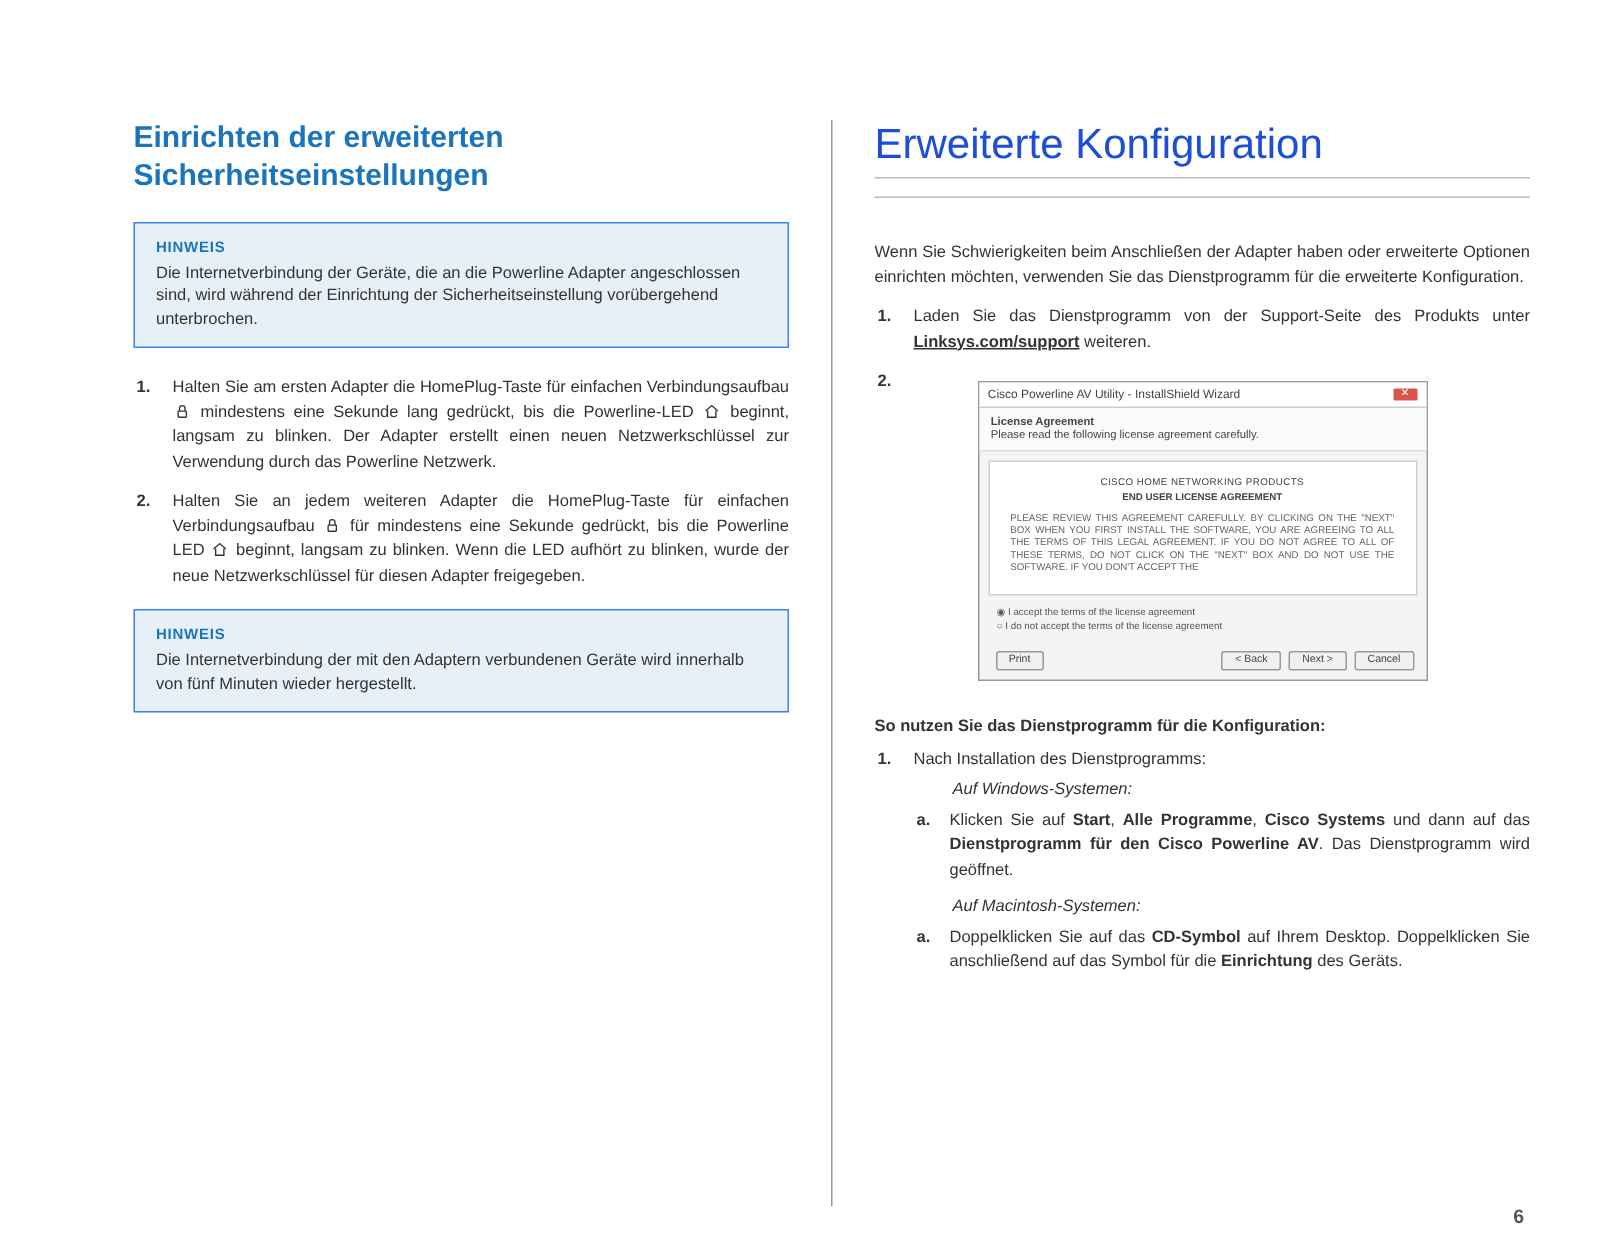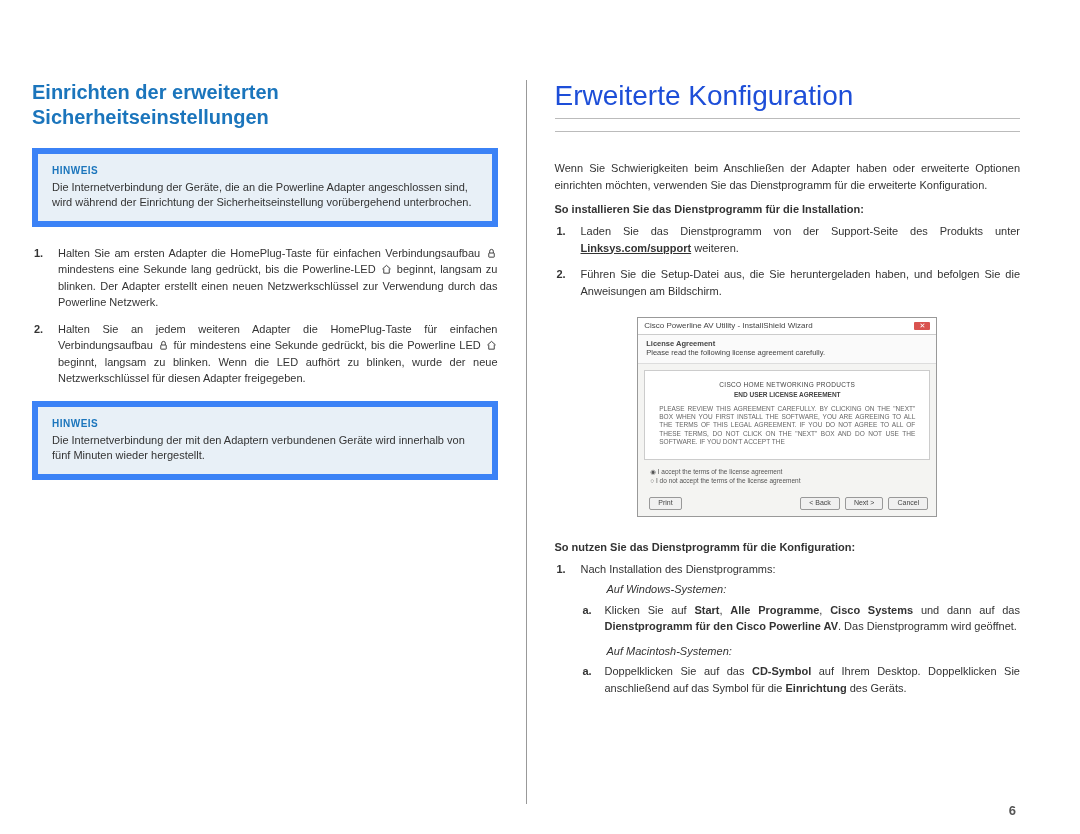--- a/index.html
+++ b/index.html
@@ -7,21 +7,21 @@
     font-family: "Myriad Pro", "Segoe UI", Arial, sans-serif;
     font-size: 11px;
     color: #333;
     background: #fff;
     width: 1080px;
     height: 834px;
     position: relative;
   }
   .page {
     display: flex;
-    padding: 80px 60px 30px 32px;
+    padding: 80px 60px 30px 89px;
     gap: 28px;
     height: 100%;
   }
   .col {
     flex: 1;
     min-width: 0;
   }
   .divider {
     width: 1px;
     background: #999;
@@ -37,21 +37,21 @@
   }
   h2.blue {
     font-size: 20px;
     font-weight: 600;
     color: #1b75bc;
     line-height: 1.25;
     margin-bottom: 18px;
   }
   .note {
     background: #e8f0f7;
-    border: 6px solid #3b82f6;
+    border: 1px solid #3b82f6;
     padding: 10px 14px 10px 14px;
     margin-bottom: 18px;
     font-size: 11px;
     line-height: 1.4;
   }
   .note-title {
     color: #1b75bc;
     font-weight: 700;
     font-size: 10px;
     letter-spacing: 0.5px;
@@ -232,30 +232,28 @@
   </div>
 
   <div class="divider"></div>
 
   <div class="col">
     <h1 class="main">Erweiterte Konfiguration</h1>
     <hr class="r-hr">
 
     <p class="para">Wenn Sie Schwierigkeiten beim Anschließen der Adapter haben oder erweiterte Optionen einrichten möchten, verwenden Sie das Dienstprogramm für die erweiterte Konfiguration.</p>
 
-    <p class="lead">So installieren Sie das Dienstprogramm für die Installation:</p>
 
     <ol class="num">
       <li>
         <span class="marker">1.</span>
         <span>Laden Sie das Dienstprogramm von der Support-Seite des Produkts unter </span><span class="b u">Linksys.com/support</span><span> weiteren.</span>
       </li>
       <li>
         <span class="marker">2.</span>
-        <span>Führen Sie die Setup-Datei aus, die Sie heruntergeladen haben, und befolgen Sie die Anweisungen am Bildschirm.</span>
       </li>
     </ol>
 
     <div class="screenshot">
       <div class="ss-title">
         <span>Cisco Powerline AV Utility - InstallShield Wizard</span>
         <span class="ss-close">✕</span>
       </div>
       <div class="ss-sub">
         <div class="t">License Agreement</div>

